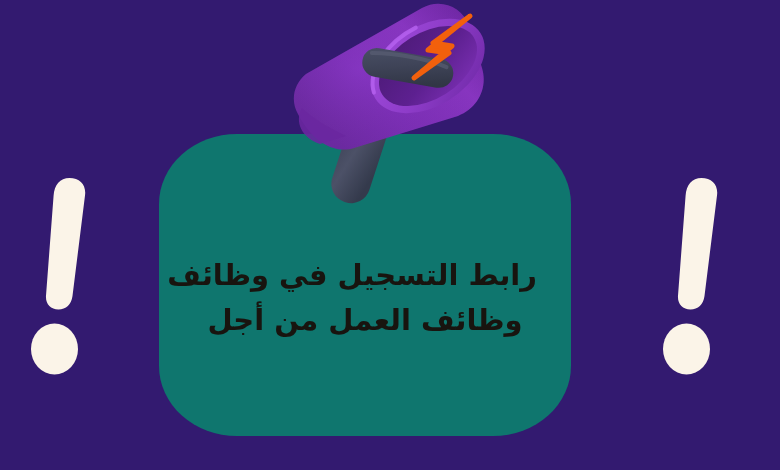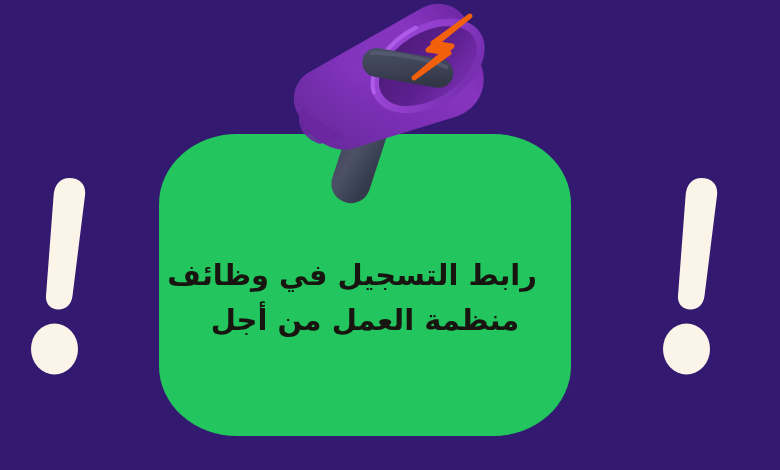--- a/index.html
+++ b/index.html
@@ -60,21 +60,21 @@
   }
   .bolt svg { display: block; width: 100%; height: 100%; }
 
   
   .card {
     position: absolute;
     left: 159px;
     top: 134px;
     width: 412px;
     height: 302px;
-    background: #22c55e;
+    background: #0f766e;
     border-radius: 78px / 70px;
     z-index: 2;
     display: flex;
     align-items: center;
     justify-content: center;
   }
 
   .card-text {
     direction: rtl;
     text-align: center;
@@ -108,21 +108,21 @@
   <div class="excl excl-right">
     <svg viewBox="0 0 70 210" xmlns="http://www.w3.org/2000/svg">
       <path d="M41.5 6 C52 6 58.5 13 57 23.5 L44.5 124 C43.4 132.4 38 137.5 30.5 137.5 C22.5 137.5 17.4 132 18 123.8 L25.6 23.4 C26.4 12.9 32 6 41.5 6 Z" fill="#fbf4e8"></path>
       <ellipse cx="26.5" cy="177" rx="23.5" ry="25.5" fill="#fbf4e8"></ellipse>
     </svg>
   </div>
 
   <div class="card">
     <div class="card-text">
       <span class="line">رابط التسجيل في وظائف</span>
-      <span class="line">منظمة العمل من أجل</span>
+      <span class="line">وظائف العمل من أجل</span>
     </div>
   </div>
 
   <div class="megaphone">
     <svg viewBox="0 0 250 210" xmlns="http://www.w3.org/2000/svg">
       <defs>
         <linearGradient id="coneBody" x1="0.08" y1="0.75" x2="0.92" y2="0.12">
           <stop offset="0" stop-color="#6b2aa0"></stop>
           <stop offset="0.35" stop-color="#7c2fb6"></stop>
           <stop offset="0.72" stop-color="#8b37c4"></stop>

